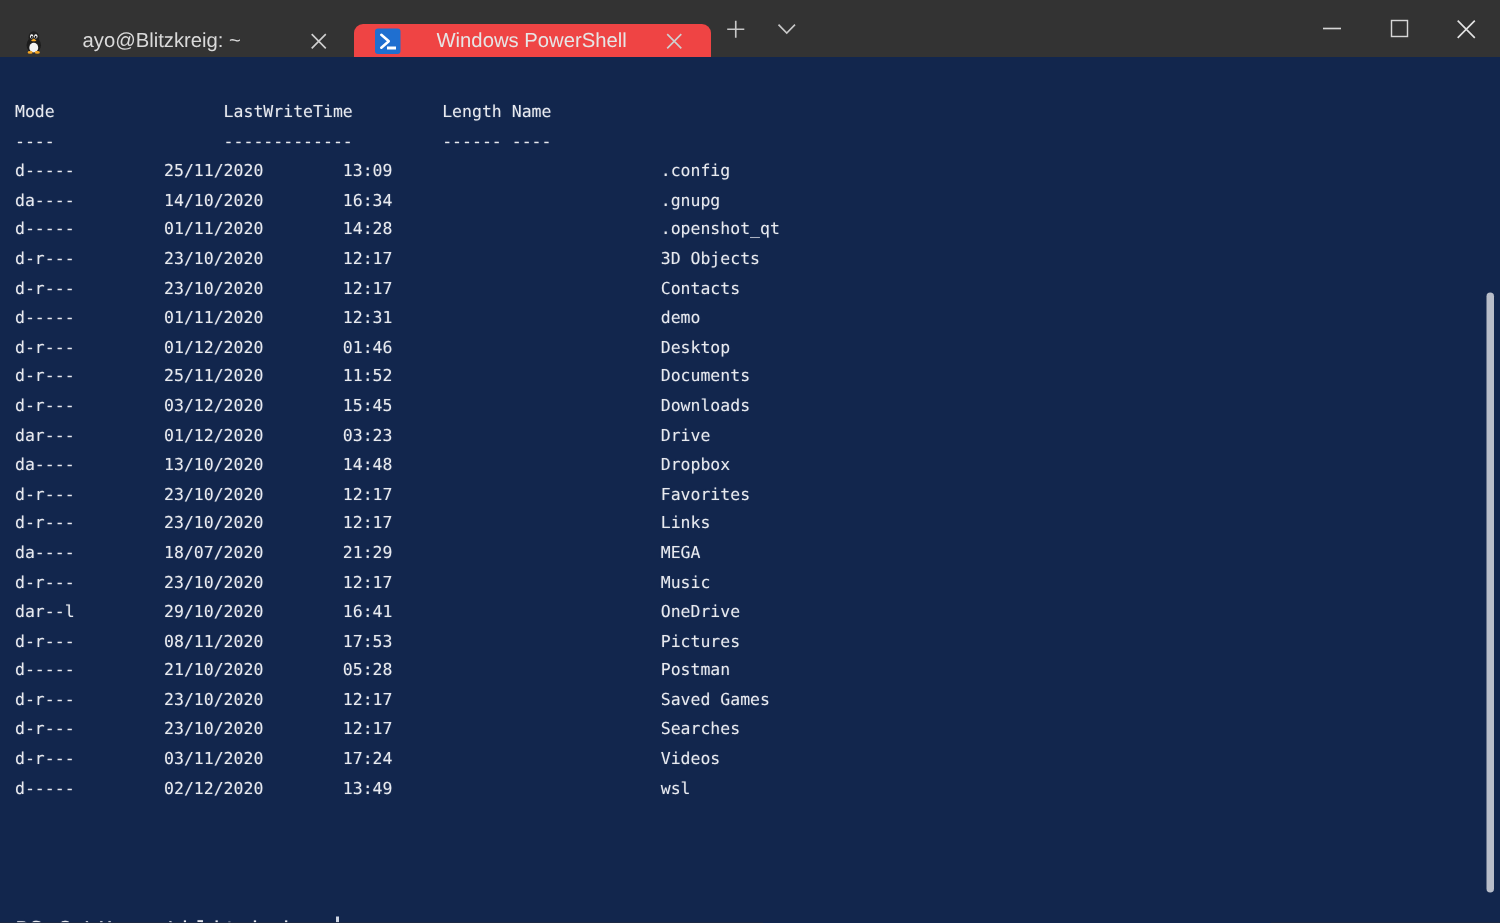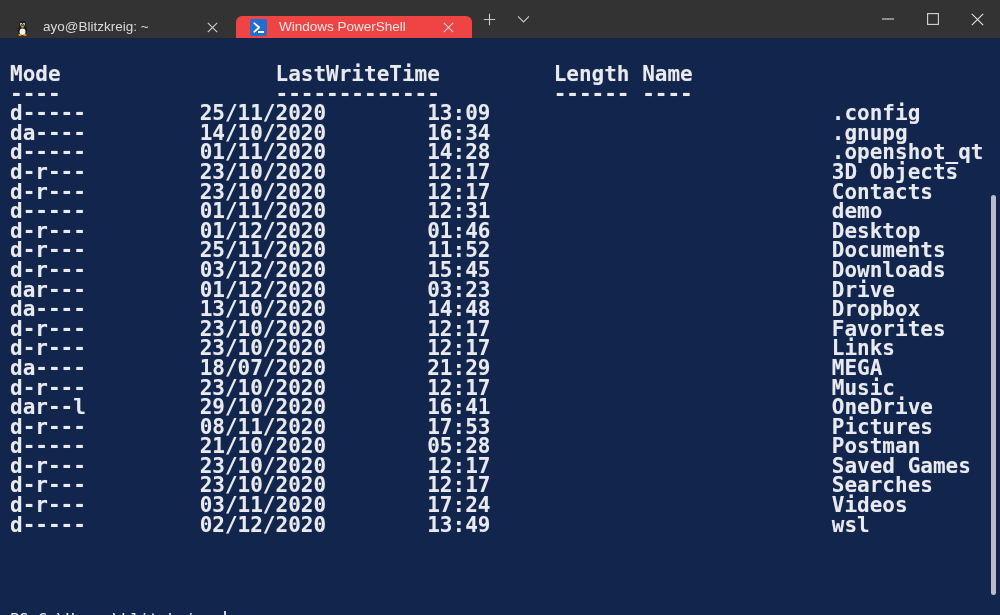--- a/index.html
+++ b/index.html
@@ -25,20 +25,21 @@
   }
   .tabstrip { display:flex; align-items:flex-end; height:38px; }
 
   .tab {
     position:relative;
     height:22px;
     display:flex; align-items:center;
     padding:0 10px 0 14px;
     min-width:236px;
     cursor:default;
+    gap:12px;
   }
   .tab.inactive { background:#333333; }
   .tab.active   { background:#ef4444; border-radius:6px 6px 0 0; }
 
   .tab-icon {
     width:17px; height:17px;
     flex:0 0 17px;
     display:flex; align-items:center; justify-content:center;
     margin-right:12px;
   }
@@ -100,27 +101,26 @@
   #terminal {
     position:absolute; left:0; top:38px;
     width:1000px; height:577px;
     background:#12264d;
     overflow:hidden;
   }
   #term-text {
     position:absolute;
     left:10px; top:27px;
     font-family:"DejaVu Sans Mono", "Liberation Mono", monospace;
-    font-size:21px;
+    font-size:11px;
     line-height:19.6px;
     color:#e8eaf0;
     white-space:pre;
     letter-spacing:0px;
     text-shadow:0 0 1px rgba(232,234,240,.25);
-    font-weight:bold;
   }
   #prompt-line {
     position:absolute;
     left:10px; top:573px;
     font-family:"DejaVu Sans Mono", "Liberation Mono", monospace;
     font-size:15.4px;
     line-height:19.6px;
     color:#e8eaf0;
     white-space:pre;
     text-shadow:0 0 1px rgba(232,234,240,.25);

